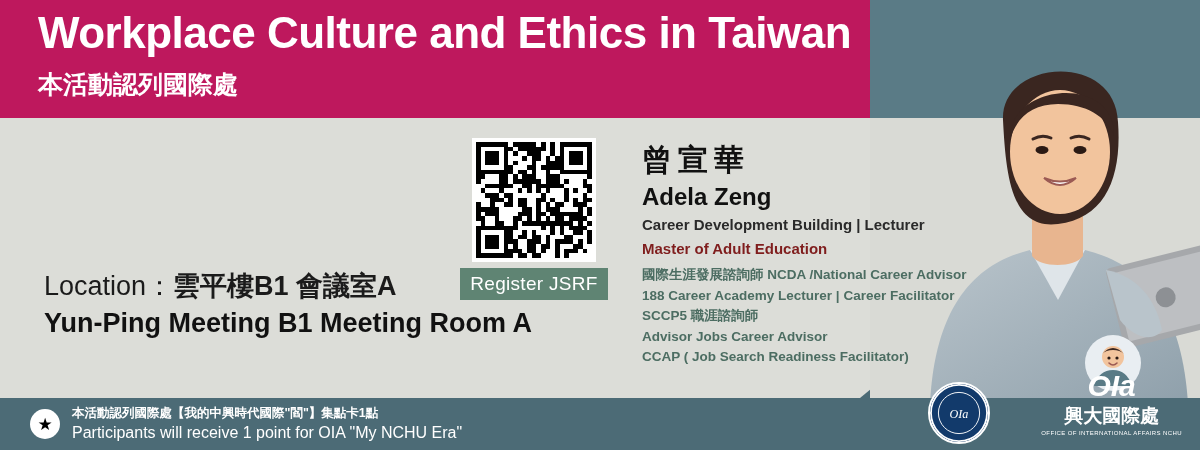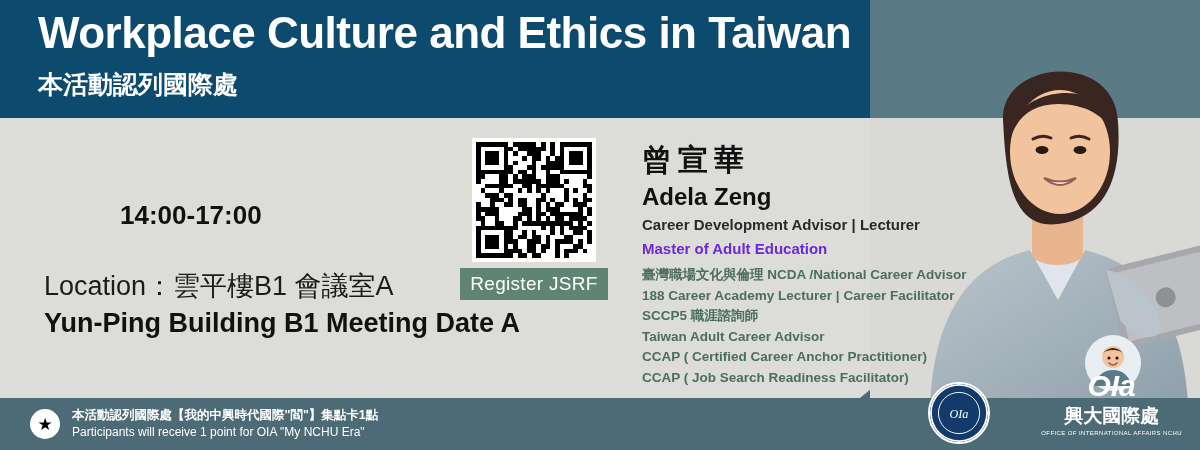--- a/index.html
+++ b/index.html
@@ -15,21 +15,21 @@
     height: 450px;
     overflow: hidden;
     background: #dedfda;
   }
   
   .header {
     position: absolute;
     left: 0; top: 0;
     width: 1107px;
     height: 118px;
-    background: #0c4a6e;
+    background: #be185d;
     overflow: hidden;
   }
   .title-main {
     position: absolute;
     left: 38px; top: 8px;
     color: #ffffff;
     font-size: 44px;
     font-weight: bold;
     letter-spacing: -0.5px;
     white-space: nowrap;
@@ -98,21 +98,21 @@
     font-weight: bold;
     color: #111111;
   }
   .loc-row {
     position: absolute;
     left: 44px; top: 268px;
     font-size: 27px;
     color: #1b1b1b;
     white-space: nowrap;
   }
-  .loc-row .loc-place { font-weight: normal; }
+  .loc-row .loc-place { font-weight: bold; }
   .loc-en {
     position: absolute;
     left: 44px; top: 308px;
     font-size: 27px;
     font-weight: bold;
     color: #111111;
     white-space: nowrap;
   }
 
   
@@ -164,21 +164,21 @@
     left: 642px; top: 216px;
     font-size: 15px;
     font-weight: bold;
     color: #2a2a2a;
   }
   .spk-role2 {
     position: absolute;
     left: 642px; top: 240px;
     font-size: 15px;
     font-weight: bold;
-    color: #6d28d9;
+    color: #7f1d1d;
   }
   .spk-quals {
     position: absolute;
     left: 642px; top: 265px;
     width: 330px;
     font-size: 13.5px;
     font-weight: bold;
     color: #4c6d62;
     line-height: 1.52;
   }
@@ -204,21 +204,21 @@
     justify-content: center;
     color: #000;
     font-size: 17px;
   }
   .footer-text {
     margin-left: 12px;
     color: #ffffff;
     line-height: 1.35;
   }
   .footer-text .zh { font-size: 12.5px; font-weight: bold; }
-  .footer-text .en { font-size: 12px; }
+  .footer-text .en { font-size: 16px; }
 
   
   .logo-nchu {
     position: absolute;
     right: 210px; bottom: 6px;
     width: 62px; height: 62px;
     border-radius: 50%;
     background: #123a6b;
     border: 2px solid #ffffff;
     color: #ffffff;
@@ -326,26 +326,25 @@
       <circle cx="29" cy="29" r="28" fill="#e9eef2"></circle>
       <circle cx="29" cy="23" r="11" fill="#f2c49d"></circle>
       <path d="M18 20 q11 -12 22 0 q-4 -4 -11 -4 q-7 0 -11 4 Z" fill="#3a2620"></path>
       <circle cx="25" cy="24" r="1.6" fill="#2b1a14"></circle>
       <circle cx="33" cy="24" r="1.6" fill="#2b1a14"></circle>
       <path d="M25 29 q4 4 8 0" stroke="#9b5a54" stroke-width="1.6" fill="none" stroke-linecap="round"></path>
       <path d="M10 52 q5 -16 19 -16 q14 0 19 16 Z" fill="#5a7b86"></path>
     </svg>
   </div>
 
-  <div class="time-value">14:00-17:00</div>
 
   <div class="loc-row">
     <span>Location：</span><span class="loc-place">雲平樓B1 會議室A</span>
   </div>
-  <div class="loc-en">Yun-Ping Building B1 Meeting Date A</div>
+  <div class="loc-en">Yun-Ping Meeting B1 Meeting Room A</div>
 
   <div class="qr-wrap">
     <div class="qr-grid" id="qr">
         <i></i>
         <i></i>
         <i></i>
         <i></i>
         <i></i>
         <i></i>
         <i></i>
@@ -966,28 +965,27 @@
         <i style="background: transparent;"></i>
         <i style="background: transparent;"></i>
         <i style="background: transparent;"></i>
         <i style="background: transparent;"></i>
       </div>
   </div>
   <div class="register-btn">Register JSRF</div>
 
   <div class="spk-name-zh">曾宣華</div>
   <div class="spk-name-en">Adela Zeng</div>
-  <div class="spk-role1">Career Development Advisor | Lecturer</div>
+  <div class="spk-role1">Career Development Building | Lecturer</div>
   <div class="spk-role2">Master of Adult Education</div>
   <div class="spk-quals" id="quals">
-      <div>臺灣職場文化與倫理 NCDA /National Career Advisor</div>
+      <div>國際生涯發展諮詢師 NCDA /National Career Advisor</div>
       <div>188 Career Academy Lecturer | Career Facilitator</div>
       <div>SCCP5 職涯諮詢師</div>
-      <div>Taiwan Adult Career Advisor</div>
-      <div>CCAP ( Certified Career Anchor Practitioner)</div>
+      <div>Advisor Jobs Career Advisor</div>
       <div>CCAP ( Job Search Readiness Facilitator)</div>
     </div>
 
   <div class="footer">
     <div class="footer-star">★</div>
     <div class="footer-text">
       <div class="zh">本活動認列國際處【我的中興時代國際"閻"】集點卡1點</div>
       <div class="en">Participants will receive 1 point for OIA "My NCHU Era"</div>
     </div>
   </div>

